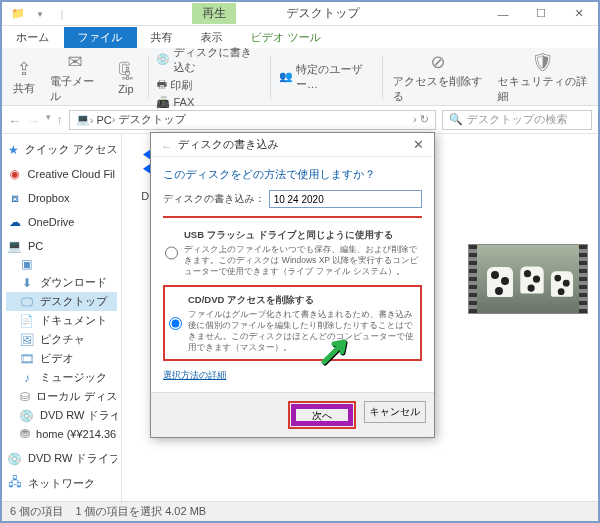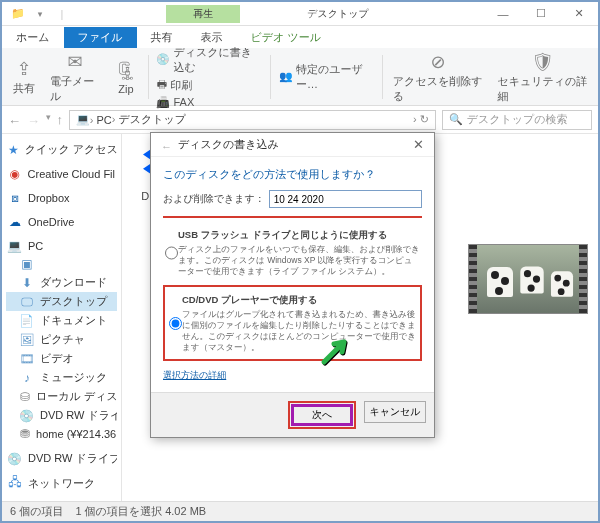--- a/index.html
+++ b/index.html
@@ -1,21 +1,21 @@
 <!DOCTYPE html>
 <html><head>
 <meta charset="utf-8">
 <style>
 * { margin:0; padding:0; box-sizing:border-box; font-family:'Yu Gothic UI','Segoe UI',Meiryo,sans-serif; font-size:11px; }
 body { width:600px; height:523px; background:#f0f0f0; position:relative; overflow:hidden; border:2px solid #7a9ec7; }
 .titlebar { height:24px; background:#fff; display:flex; align-items:center; border-bottom:1px solid #e0e0e0; }
 .titlebar .qat { display:flex; align-items:center; gap:6px; padding:0 8px; }
 .titlebar .qat .icon { width:16px; height:16px; display:flex; align-items:center; justify-content:center; }
 .titlebar .center { flex:1; text-align:center; display:flex; justify-content:center; gap:40px;}
-.titlebar .sec { font-size:10px; color:#444; padding:2px 27px; }
+.titlebar .sec { font-size:12px; color:#444; padding:2px 10px; }
 .titlebar .sec.active { background:#b6e0a0; }
 .titlebar .winctrl { display:flex; }
 .titlebar .winctrl div { width:38px; height:24px; display:flex; align-items:center; justify-content:center; color:#666; }
 .tabs { height:22px; background:#fff; display:flex; align-items:flex-end; }
 .tabs .tab { padding:3px 14px; font-size:11px; color:#444; }
 .tabs .tab.file { background:#1979ca; color:#fff; }
 .ribbon { height:58px; background:#f5f6f7; border-bottom:1px solid #ddd; display:flex; align-items:center; padding:0 4px; gap:2px; }
 .ribbon .grp { display:flex; flex-direction:column; align-items:center; padding:0 6px; font-size:9px; color:#555; }
 .ribbon .grp .ic { width:24px; height:24px; display:flex; align-items:center; justify-content:center; font-size:18px; color:#888; }
 .ribbon .sep { width:1px; height:44px; background:#ddd; margin:0 2px; }
@@ -46,28 +46,28 @@
 
 .overlay { position:absolute; left:148px; top:130px; width:285px; background:#fff; border:1px solid #888; box-shadow:2px 2px 10px rgba(0,0,0,0.3); z-index:10; }
 .dlg-title { height:24px; display:flex; align-items:center; padding:0 10px; font-size:10px; color:#333; border-bottom:1px solid #eee;}
 .dlg-title .close { margin-left:auto; font-size:13px; color:#666;}
 .dlg-body { padding:10px 12px; }
 .dlg-q { color:#0a5aa6; font-size:11px; margin-bottom:8px;}
 .dlg-row { display:flex; align-items:center; gap:4px; margin-bottom:6px;}
 .dlg-row .lbl { font-size:10px; color:#444;}
 .dlg-row input[type=text] { flex:1; border:1px solid #7a9ec7; height:18px; padding:0 4px; font-size:10px;}
 .underline-red { border-bottom:2px solid #d43a2f; padding-bottom:2px; margin-bottom:4px;}
-.opt { display:flex; padding:6px 2px; font-size:9px; color:#444;}
+.opt { display:flex; gap:6px; padding:6px 2px; font-size:9px; color:#444;}
 .opt input { margin-top:1px;}
 .opt .desc { color:#666; font-size:8.5px; margin-top:2px; line-height:1.3;}
 .opt-box-red { border:2.5px solid #d43a2f; padding:4px 2px; margin:2px 0 6px 0;}
 .link { color:#0a5aa6; font-size:9px; margin-top:2px; display:inline-block;}
 .dlg-btns { background:#f0f0f0; padding:8px; display:flex; justify-content:flex-end; gap:8px; border-top:1px solid #ddd;}
 .dlg-btns button { min-width:62px; height:22px; border:1px solid #aaa; background:#efefef; font-size:10px;}
-.dlg-btns button.primary { border:3px solid #a21caf;}
+.dlg-btns button.primary { border:5px solid #a21caf;}
 .btn-ring { display:inline-block; padding:1px; border:2.5px solid #d43a2f;}
 .arrow { position:absolute; left:318px; top:328px; z-index:20; pointer-events:none;}
 .arrow svg { filter:drop-shadow(1px 1px 0 #000);}
 </style>
 </head>
 <body>
 
 <div class="titlebar">
   <div class="qat">
     <span class="icon" style="color:#f7c56b;">📁</span>
@@ -266,36 +266,36 @@
 <div class="overlay">
   <div class="dlg-title">
     <span style="color:#aaa;margin-right:6px;">←</span>
     <span>ディスクの書き込み</span>
     <span class="close">✕</span>
   </div>
   <div class="dlg-body">
     <div class="dlg-q">このディスクをどの方法で使用しますか？</div>
     <div class="underline-red">
       <div class="dlg-row">
-        <span class="lbl">および削除できます：</span>
+        <span class="lbl">ディスクの書き込み：</span>
         <input type="text" value="10 24 2020" style="">
       </div>
     </div>
     <div class="opt">
       <input type="radio" name="m" style="">
       <div>
         <b style="font-size:9.5px;">USB フラッシュ ドライブと同じように使用する</b>
         <div class="desc">ディスク上のファイルをいつでも保存、編集、および削除できます。このディスクは Windows XP 以降を実行するコンピューターで使用できます（ライブ ファイル システム）。</div>
       </div>
     </div>
     <div class="opt-box-red">
       <div class="opt" style="padding:2px;">
         <input type="radio" name="m" checked="" style="">
         <div>
-          <b style="font-size:9.5px;">CD/DVD プレーヤーで使用する</b>
+          <b style="font-size:9.5px;">CD/DVD アクセスを削除する</b>
           <div class="desc">ファイルはグループ化されて書き込まれるため、書き込み後に個別のファイルを編集したり削除したりすることはできません。このディスクはほとんどのコンピューターで使用できます（マスター）。</div>
         </div>
       </div>
     </div>
     <a href="#" class="link">選択方法の詳細</a>
   </div>
   <div class="dlg-btns">
     <span class="btn-ring">
       <button class="primary">次へ</button>
     </span>

